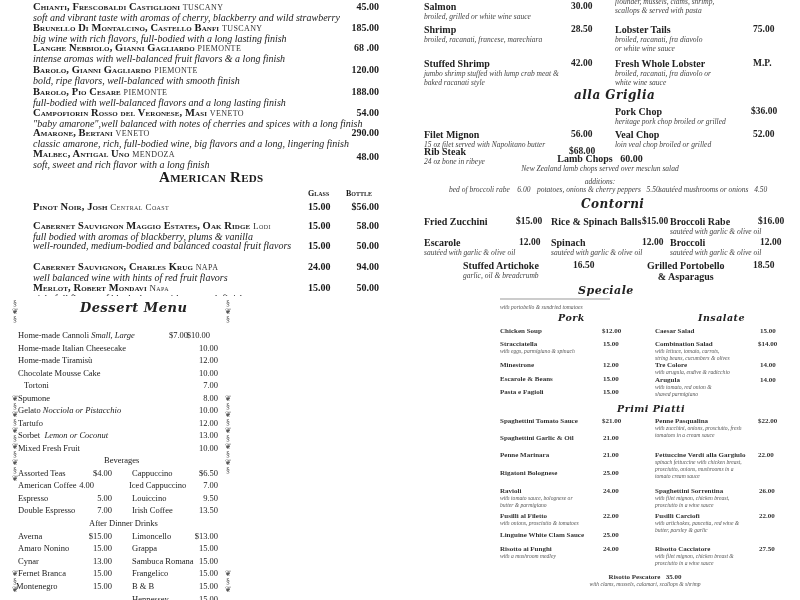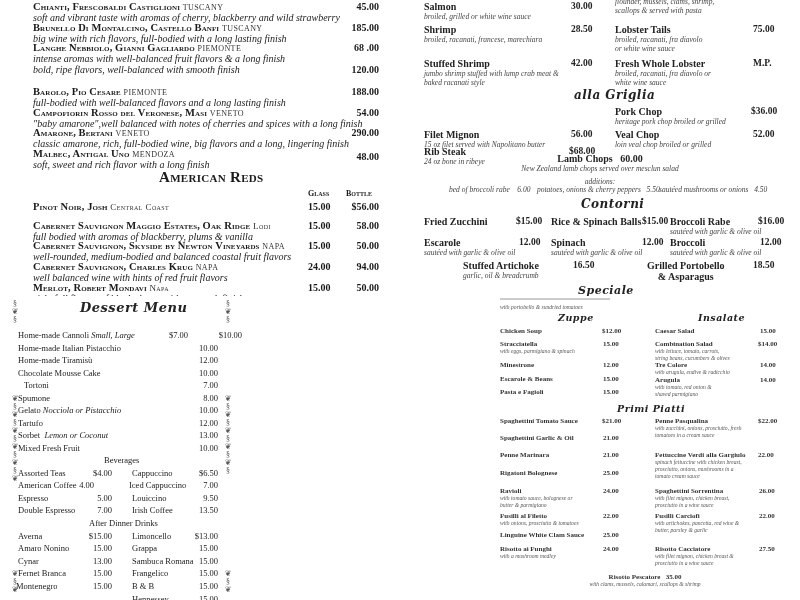--- a/index.html
+++ b/index.html
@@ -51,20 +51,21 @@
     <div class="name"><span>Brunello Di Montalcino, Castello Banfi</span> <span class="region">Tuscany</span></div>
     <div class="desc">big wine with rich flavors, full-bodied with a long lasting finish</div>
     <div class="p1">185.00</div>
   </div>
   <div class="wine" style="top:42px;">
     <div class="name"><span>Langhe Nebbiolo, Gianni Gagliardo</span> <span class="region">Piemonte</span></div>
     <div class="desc">intense aromas with well-balanced fruit flavors &amp; a long finish</div>
     <div class="p1">68 .00</div>
   </div>
   <div class="wine" style="top:64px;">
+    <div class="name"><span>Barolo, Gianni Gagliardo</span> <span class="region">Piemonte</span></div>
     <div class="desc">bold, ripe flavors, well-balanced with smooth finish</div>
     <div class="p1">120.00</div>
   </div>
   <div class="wine" style="top:86px;">
     <div class="name"><span>Barolo, Pio Cesare</span> <span class="region">Piemonte</span></div>
     <div class="desc">full-bodied with well-balanced flavors and a long lasting finish</div>
     <div class="p1">188.00</div>
   </div>
   <div class="wine" style="top:107px;">
     <div class="name"><span>Campofiorin Rosso del Veronese, Masi</span> <span class="region">Veneto</span></div>
@@ -93,21 +94,20 @@
     <div class="g">15.00</div>
     <div class="b">$56.00</div>
   </div>
   <div class="wine" style="top:220px;">
     <div class="name"><span>Cabernet Sauvignon Maggio Estates, Oak Ridge</span> <span class="region" style="text-transform:none;font-variant:small-caps;font-size:9px;">Lodi</span></div>
     <div class="desc">full bodied with aromas of blackberry, plums &amp; vanilla</div>
     <div class="g">15.00</div>
     <div class="b">58.00</div>
   </div>
   <div class="wine" style="top:240px;">
-    <div class="name"><span>Cabernet Sauvignon, Skyside by Newton Vineyards</span> <span class="region">Napa</span></div>
     <div class="desc">well-rounded, medium-bodied and balanced coastal fruit flavors</div>
     <div class="g">15.00</div>
     <div class="b">50.00</div>
   </div>
   <div class="wine" style="top:261px;">
     <div class="name"><span>Cabernet Sauvignon, Charles Krug</span> <span class="region">Napa</span></div>
     <div class="desc">well balanced wine with hints of red fruit flavors</div>
     <div class="g">24.00</div>
     <div class="b">94.00</div>
   </div>
@@ -245,23 +245,23 @@
   <div class="orn" style="left:216px; top:100px; height:90px;">❦<br>§<br>❦<br>§<br>❦<br>§<br>❦<br>§<br>❦<br>§</div>
   <div class="orn" style="left:3px; top:275px; height:30px;">❦<br>§<br>❦</div>
   <div class="orn" style="left:216px; top:275px; height:30px;">❦<br>§<br>❦</div>
 
   <div class="script" style="left:72px; top:5px; font-size:13px;">Dessert Menu</div>
 </div>
 
 <div>
   <div class="dr" style="left:18px; top:330px;"><span>Home-made Cannoli</span> <span class="it">Small, Large</span></div>
   <div class="dp" style="left:160px; top:330px; width:28px;">$7.00</div>
-  <div class="dp" style="left:186px; top:330px; width:56px;">$10.00</div>
-
-  <div class="dr" style="left:18px; top:343px;">Home-made Italian Pistacchio</div>
+  <div class="dp" style="left:186px; top:330px; width:24px;">$10.00</div>
+
+  <div class="dr" style="left:18px; top:343px;">Home-made Italian Cheesecake</div>
   <div class="dp" style="left:186px; top:343px; width:32px;">10.00</div>
 
   <div class="dr" style="left:18px; top:355px;">Home-made Tiramisù</div>
   <div class="dp" style="left:186px; top:355px; width:32px;">12.00</div>
 
   <div class="dr" style="left:18px; top:368px;">Chocolate Mousse Cake</div>
   <div class="dp" style="left:186px; top:368px; width:32px;">10.00</div>
 
   <div class="dr" style="left:24px; top:380px;">Tortoni</div>
   <div class="dp" style="left:186px; top:380px; width:32px;">7.00</div>
@@ -326,21 +326,21 @@
   <div class="dp" style="left:186px; top:594px; width:32px;">15.00</div>
 </div>
 
 <div>
   <div class="script" style="left:578px; top:284px; font-size:11px;">Speciale</div>
   <div class="sp" style="left:500px; top:298px; width:110px; height:3px; border-top:2px solid #ccc;"></div>
   <div class="sp" style="left:500px; top:304px;">
     <div class="d">with portobello &amp; sundried tomatoes</div>
   </div>
 
-  <div class="script" style="left:558px; top:312px; font-size:9.5px;">Zuppe</div>
+  <div class="script" style="left:558px; top:312px; font-size:9.5px;">Pork</div>
   <div class="script" style="left:698px; top:312px; font-size:9.5px;">Insalate</div>
 
   <div class="sp" style="left:500px; top:327px;">
     <div class="n">Chicken Soup</div>
     <div class="p" style="left:102px;">$12.00</div>
   </div>
   <div class="sp" style="left:500px; top:340px;">
     <div class="n">Stracciatella</div>
     <div class="d">with eggs, parmigiano &amp; spinach</div>
     <div class="p" style="left:103px;">15.00</div>

